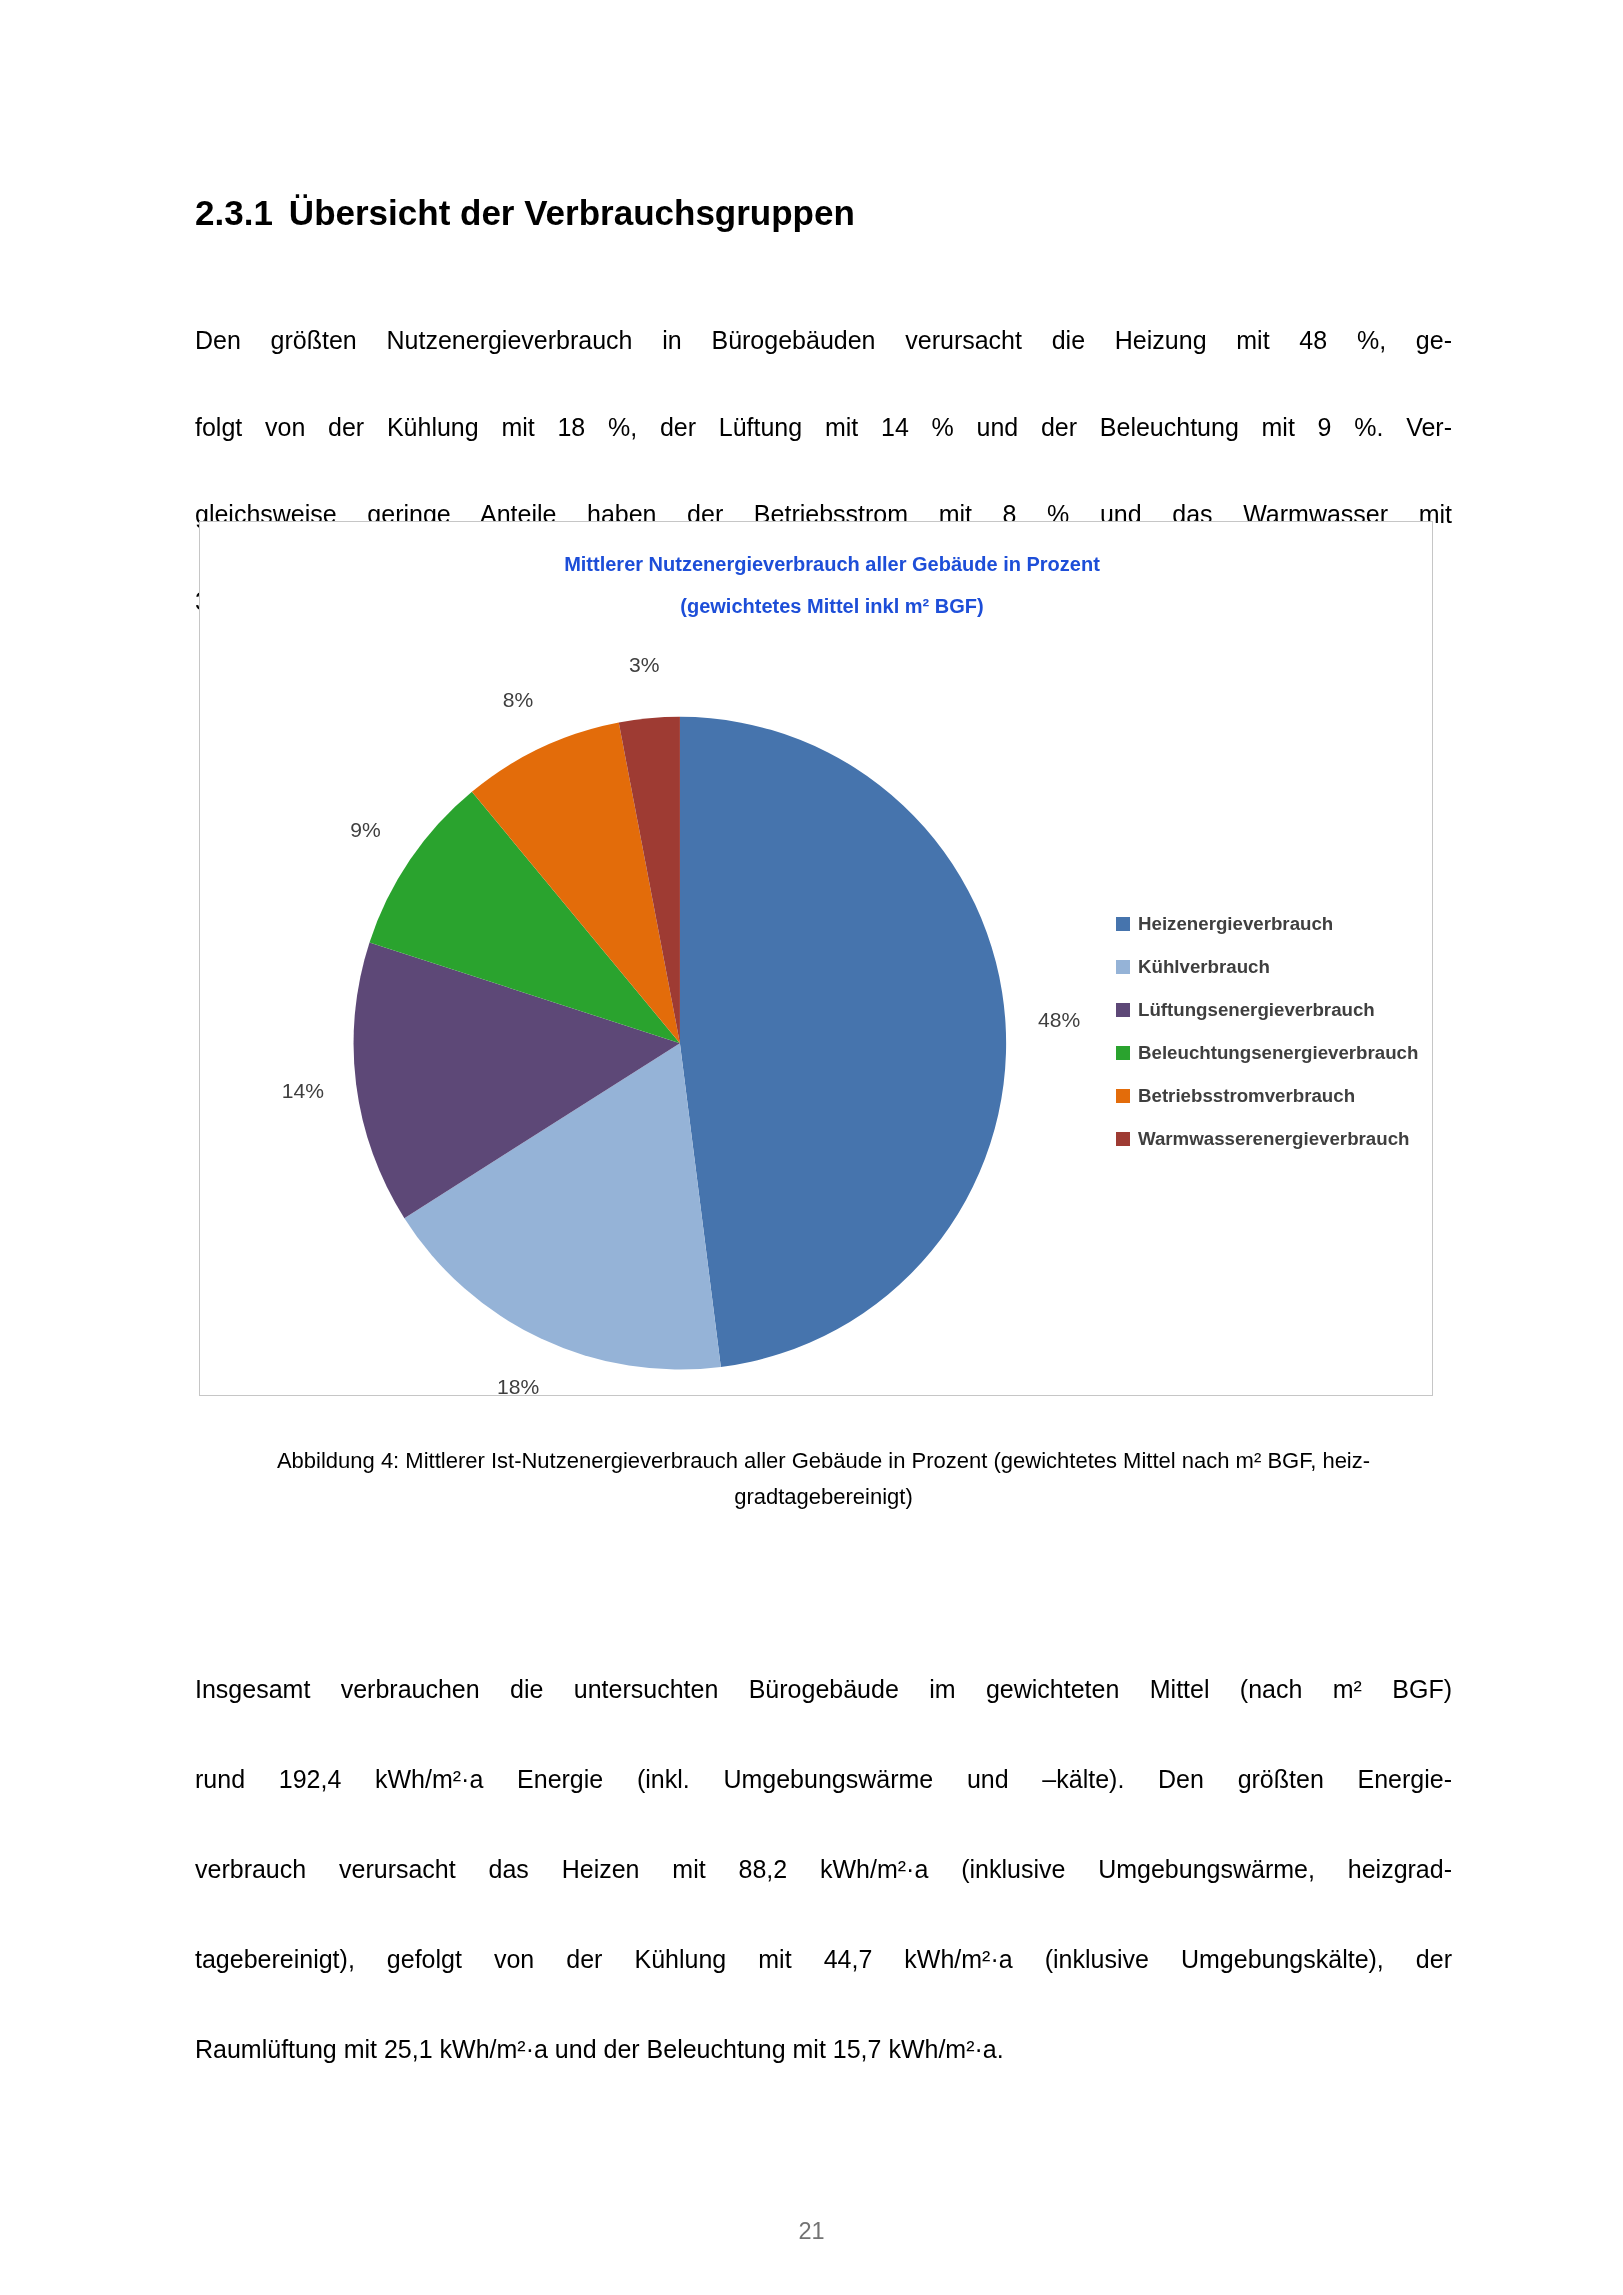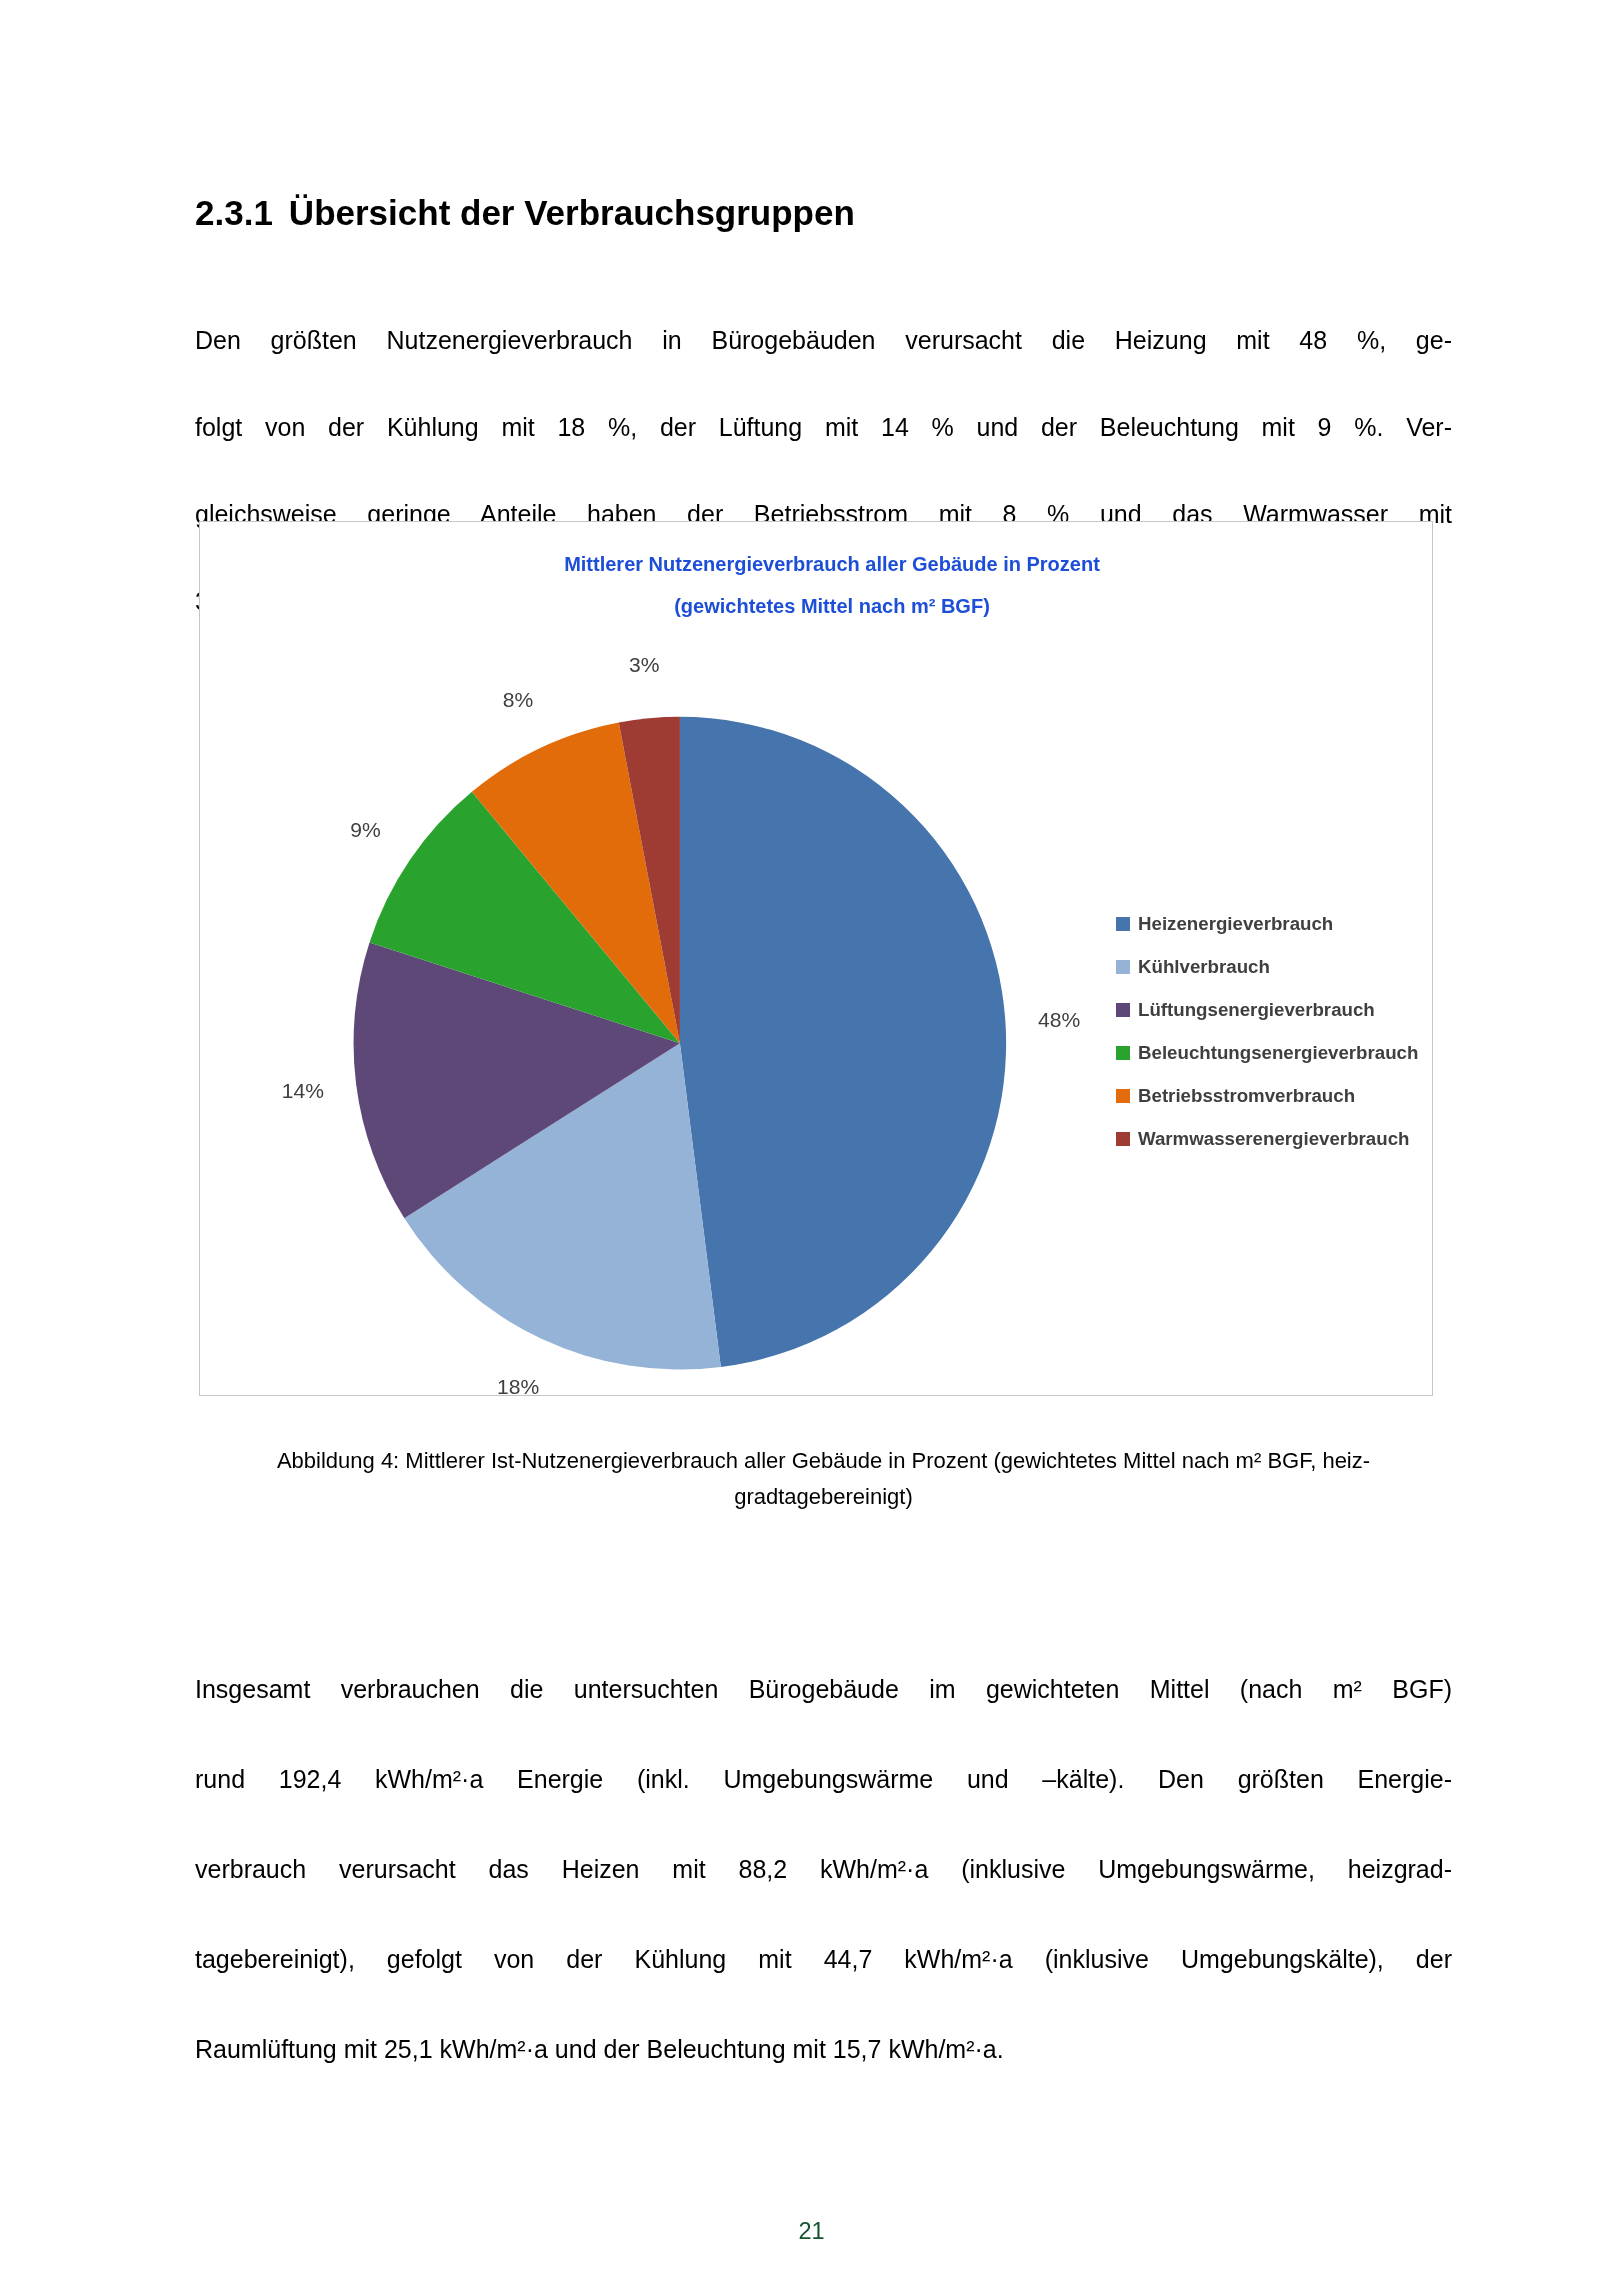--- a/index.html
+++ b/index.html
@@ -92,21 +92,21 @@
     font-size:22px;
     line-height:36px;
     color:#000000;
   }
   .page-number{
     position:absolute;
     left:0; top:2218px;
     width:100%;
     text-align:center;
     font-size:23.5px;
-    color:#14532d;
+    color:#737373;
   }
   .pct-label{
     font-size:26px;
     fill:#3f3f3f;
   }
 </style>
 </head>
 <body>
 
 <div class="page">
@@ -118,21 +118,21 @@
   <div class="para para1">
     <div class="line">Den größten Nutzenergieverbrauch in Bürogebäuden verursacht die Heizung mit 48 %, ge-</div>
     <div class="line">folgt von der Kühlung mit 18 %, der Lüftung mit 14 % und der Beleuchtung mit 9 %. Ver-</div>
     <div class="line">gleichsweise geringe Anteile haben der Betriebsstrom mit 8 % und das Warmwasser mit</div>
     <div class="line last">3 %.</div>
   </div>
 
   <figure class="chart-box">
     <div class="chart-title">
       <div>Mittlerer Nutzenergieverbrauch aller Gebäude in Prozent</div>
-      <div>(gewichtetes Mittel nach m² BGF)</div>
+      <div>(gewichtetes Mittel inkl m² BGF)</div>
     </div>
     <svg id="pie-svg" viewBox="0 0 1516 1074" xmlns="http://www.w3.org/2000/svg">
         <path d="M 591 642 L 591.0 240.0 A 402 402 0 0 1 641.4 1040.8 Z" fill="#4674ad"></path>
         <text x="1058.1" y="621.6" text-anchor="middle" class="pct-label">48%</text>
         <path d="M 591 642 L 641.4 1040.8 A 402 402 0 0 1 251.6 857.4 Z" fill="#95b3d7"></path>
         <text x="391.7" y="1074.5" text-anchor="middle" class="pct-label">18%</text>
         <path d="M 591 642 L 251.6 857.4 A 402 402 0 0 1 208.7 517.8 Z" fill="#5d4877"></path>
         <text x="126.7" y="709.7" text-anchor="middle" class="pct-label">14%</text>
         <path d="M 591 642 L 208.7 517.8 A 402 402 0 0 1 334.8 332.3 Z" fill="#2aa32e"></path>
         <text x="203.9" y="387.9" text-anchor="middle" class="pct-label">9%</text>

